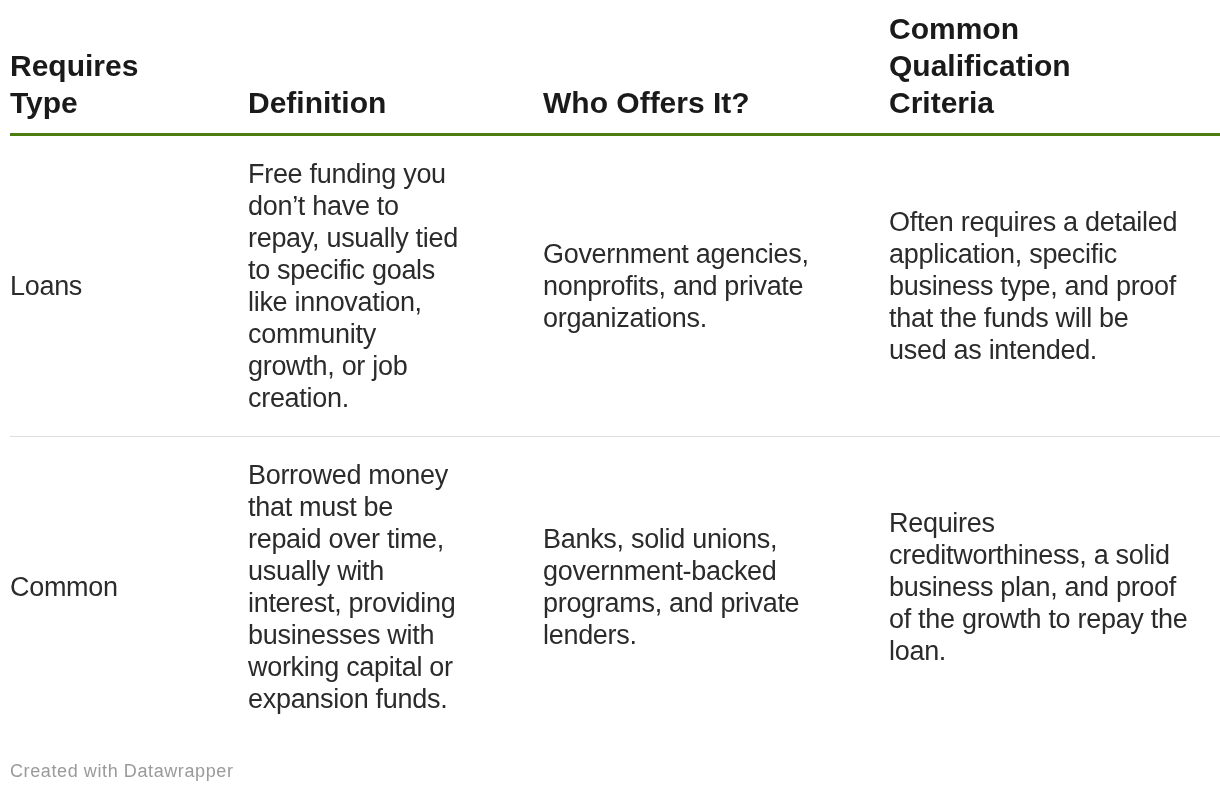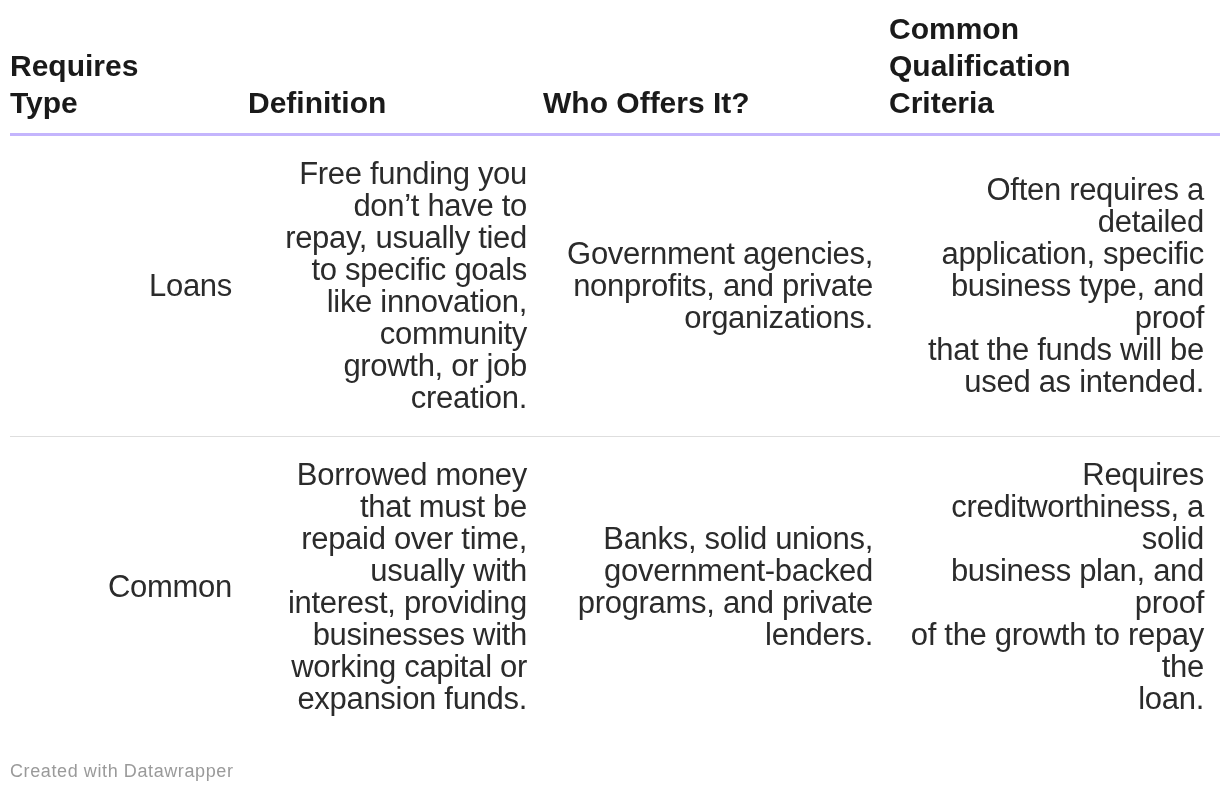--- a/index.html
+++ b/index.html
@@ -22,29 +22,29 @@
   table.dw-table th {
     font-size: 30px;
     font-weight: 700;
     color: #1a1a1a;
     line-height: 37px;
     text-align: left;
     vertical-align: bottom;
     height: 132px;
     box-sizing: border-box;
     padding: 10px 16px 12px 0;
-    border-bottom: 3px solid #c4b5fd;
+    border-bottom: 3px solid #4d7c0f;
     white-space: pre-line;
   }
   table.dw-table td {
-    font-size: 31px;
+    font-size: 27px;
     line-height: 32px;
     color: #2b2b2b;
     vertical-align: middle;
-    text-align: right;
+    text-align: left;
     padding: 22px 16px 22px 0;
     white-space: pre-line;
     letter-spacing: -0.3px;
   }
   table.dw-table tbody tr.row-divider td {
     border-bottom: 1px solid #dedede;
   }
   .footer {
     margin: 24px 0 0 10px;
     font-size: 18px;

